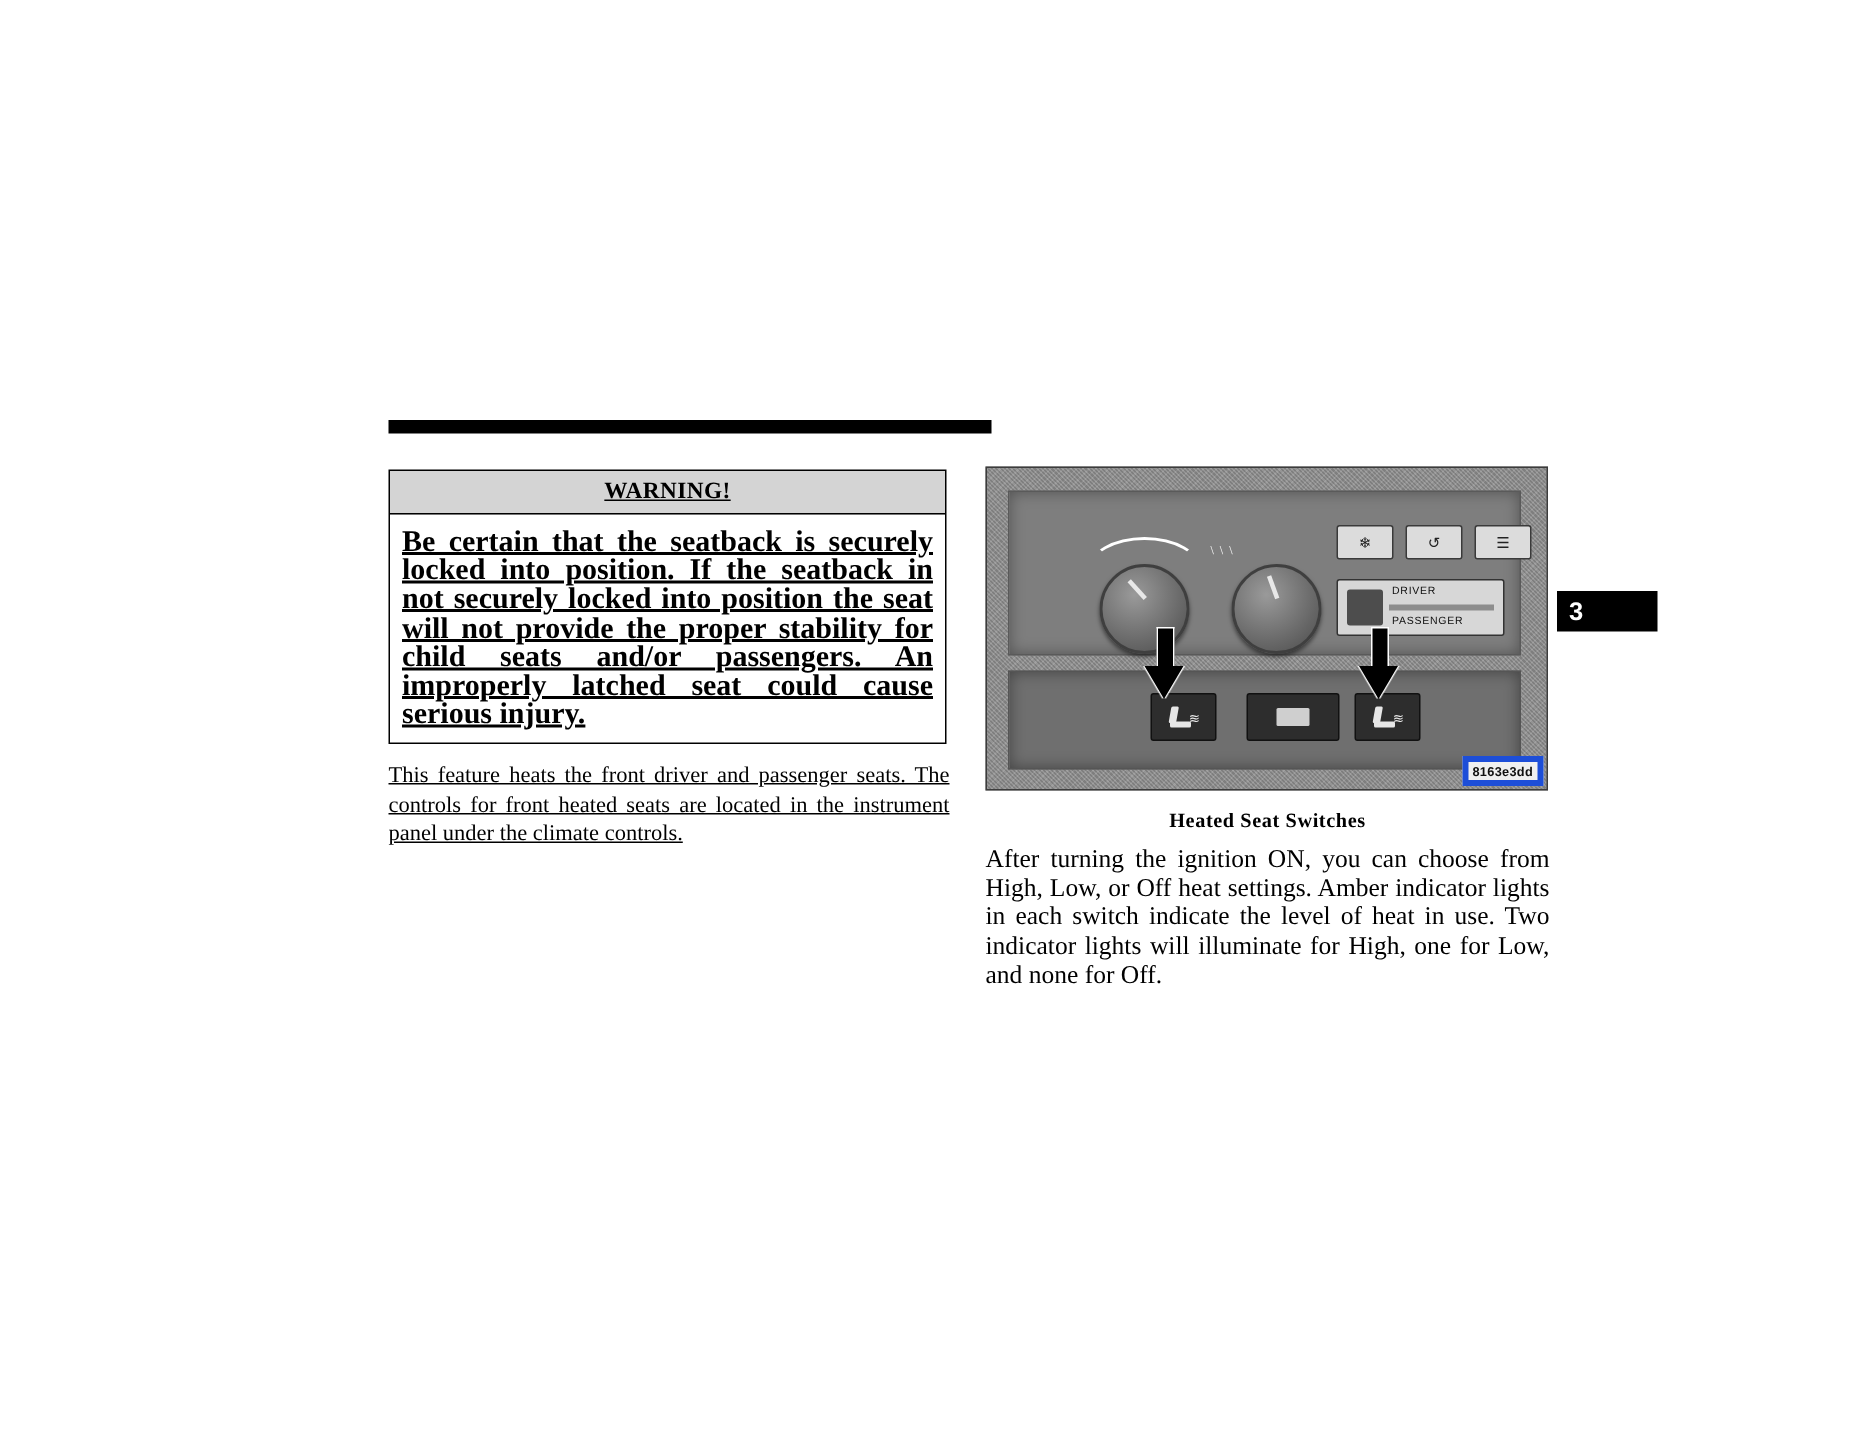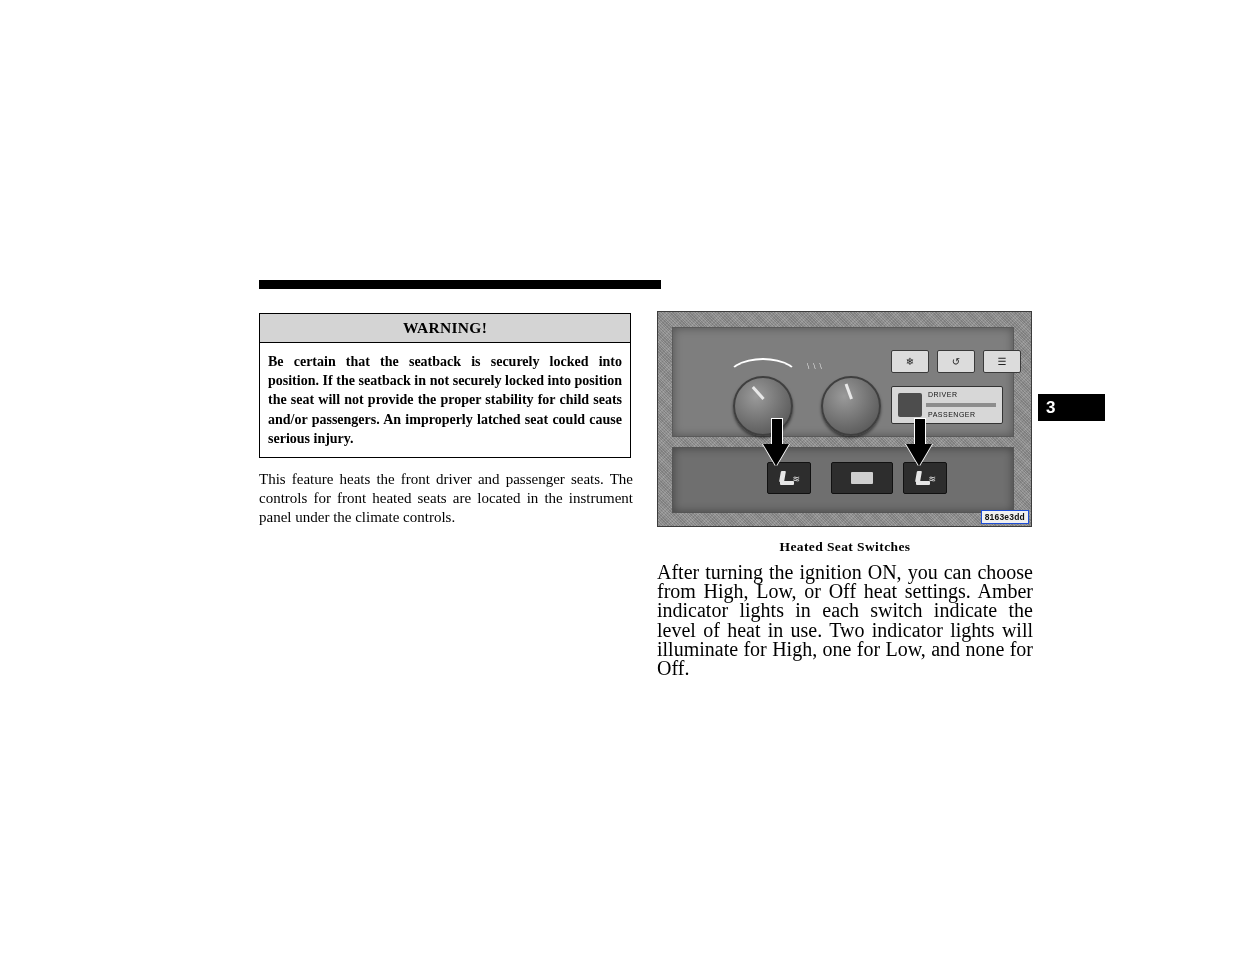--- a/index.html
+++ b/index.html
@@ -25,41 +25,42 @@
     height: 9px;
     background: #000;
   }
 
   
   .left-col {
     position: absolute;
     left: 259px;
     top: 313px;
     width: 374px;
+    text-decoration: underline;
   }
 
   .warning-box {
     border: 1px solid #000;
     width: 372px;
     box-sizing: border-box;
     background: #fff;
   }
   .warning-title {
     background: #d4d4d4;
     border-bottom: 1px solid #000;
     text-align: center;
     font-weight: bold;
     font-size: 15.5px;
     letter-spacing: 0.3px;
     padding: 5px 0 5px 0;
   }
   .warning-body {
     padding: 9px 8px 9px 8px;
     font-weight: bold;
-    font-size: 14px;
+    font-size: 20px;
     line-height: 19.2px;
     text-align: justify;
     text-justify: inter-word;
   }
 
   .left-para {
     margin-top: 12px;
     font-size: 15px;
     line-height: 19.2px;
     text-align: justify;
@@ -323,40 +324,40 @@
     filter: drop-shadow(1px 0 0 #fff) drop-shadow(-1px 0 0 #fff);
   }
   .arrow-left { left: 105px; top: 106px; }
   .arrow-right { left: 248px; top: 106px; }
 
   .fig-code {
     position: absolute;
     right: 2px;
     bottom: 2px;
     background: #f0f0f0;
-    border: 1px solid #1d4ed8;
+    border: 4px solid #1d4ed8;
     font-family: "Liberation Sans", sans-serif;
     font-size: 8.5px;
     font-weight: bold;
     padding: 1px 3px;
     color: #111;
     letter-spacing: 0.2px;
   }
 
   .fig-caption {
     text-align: center;
     font-weight: bold;
     font-size: 13.5px;
     margin-top: 12px;
     letter-spacing: 0.4px;
   }
 
   .right-para {
     margin-top: 8px;
-    font-size: 20px;
+    font-size: 17px;
     line-height: 19.2px;
     text-align: justify;
     text-justify: inter-word;
     width: 376px;
   }
 
   
   .page-tab {
     position: absolute;
     left: 1038px;

